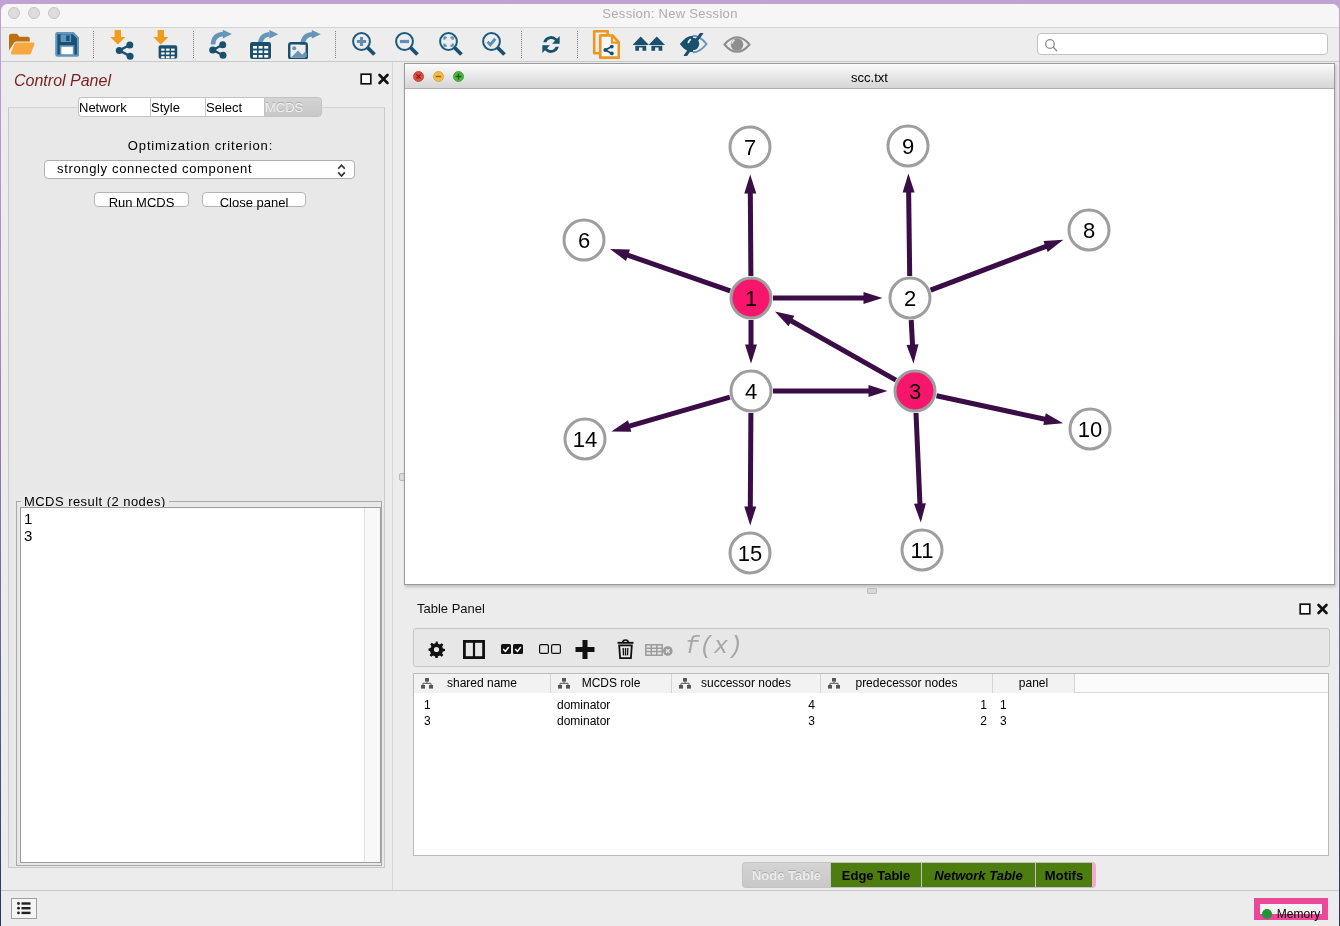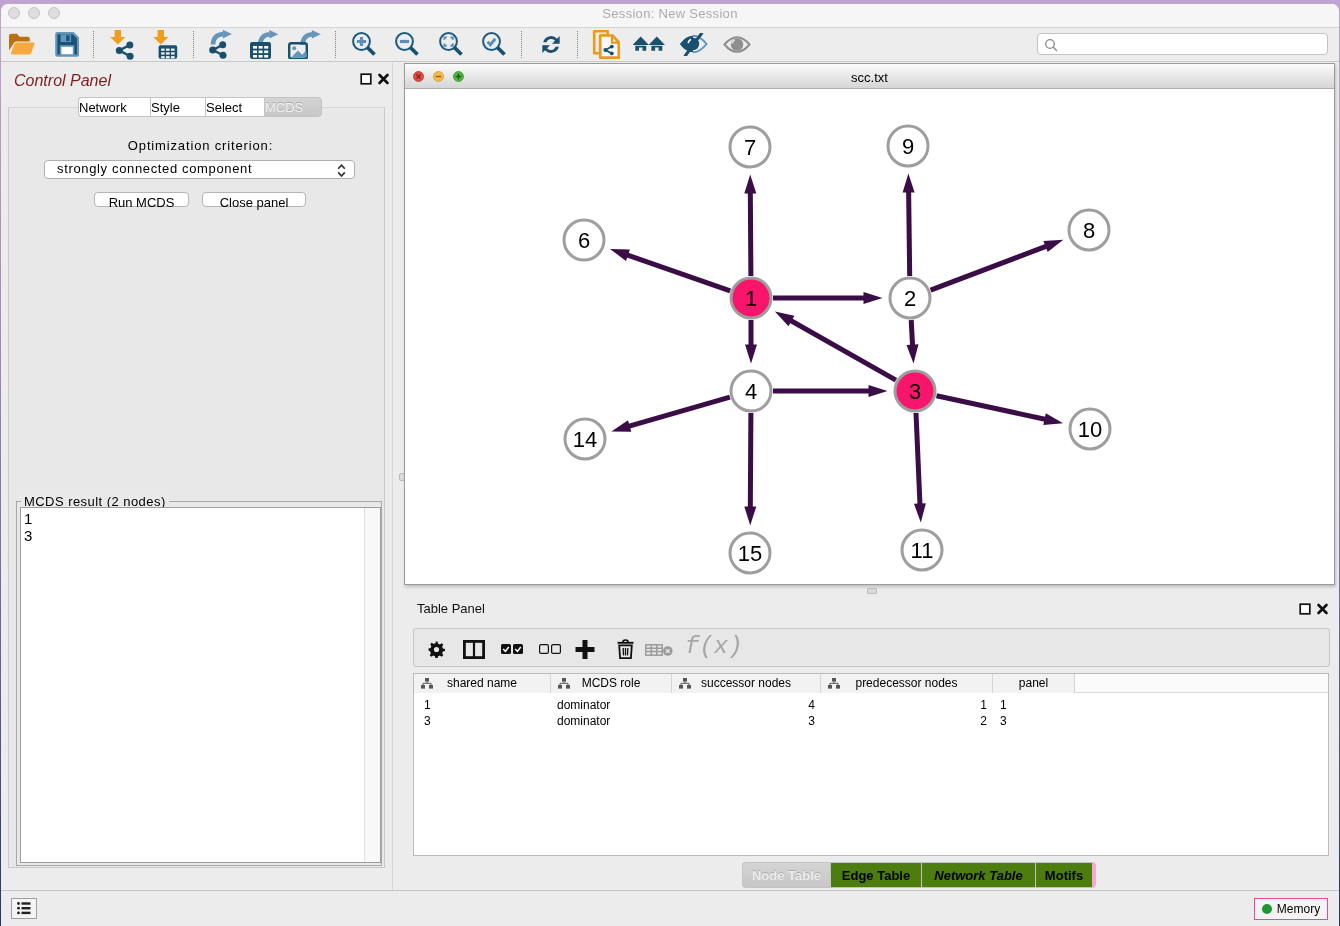--- a/index.html
+++ b/index.html
@@ -54,21 +54,21 @@
 .th svg { position:absolute; left:7px; top:4px; }
 .trow { position:absolute; font-size:12px; height:16px; line-height:16px; color:#000; }
 #btabs { left:694px; top:862px; height:26px; display:flex;margin-left:48px; }
 .btab { height:26px; line-height:25px; font-size:13px; font-weight:bold; text-align:center; background:#4d7c0f; border:1px solid #c3c3c3; border-right:none; color:#000; }
 .btab:first-child { border-radius:4px 0 0 4px; }
 .btab:last-child { border-radius:0 4px 4px 0; border-right:4px solid #f9a8d4; }
 .btab.sel { background:linear-gradient(#d4d4d4,#c7c7c7); color:#ececec; text-shadow:0 -1px 0 #aaa; }
 
 #statusbar { left:1px; top:890px; width:1338px; height:36px; background:#ececec; border-top:1px solid #c6c6c6; }
 #sb-btn { left:11px; top:898px; width:26px; height:21px; background:#f4f4f4; border:1px solid #9f9f9f; }
-#mem-btn { left:1254px; top:898px; width:74px; height:22px; background:#f4f4f4; border:1px solid #ec4899; font-size:12px; text-align:center; line-height:21px; color:#000; }
+#mem-btn { left:1254px; top:898px; width:74px; height:22px; background:#f4f4f4; border:6px solid #ec4899; font-size:12px; text-align:center; line-height:21px; color:#000; }
 .mem-dot { display:inline-block; width:10px; height:10px; border-radius:50%; background:#1e9633; margin-right:5px; vertical-align:-1px; }
 </style>
 </head>
 <body>
 <div id="win"></div>
 <div class="abs" id="titlebar"></div>
 <div class="tl" style="left:8px;"></div>
 <div class="tl" style="left:28px;"></div>
 <div class="tl" style="left:48px;"></div>
 <div class="abs" id="title-text">Session: New Session</div>

